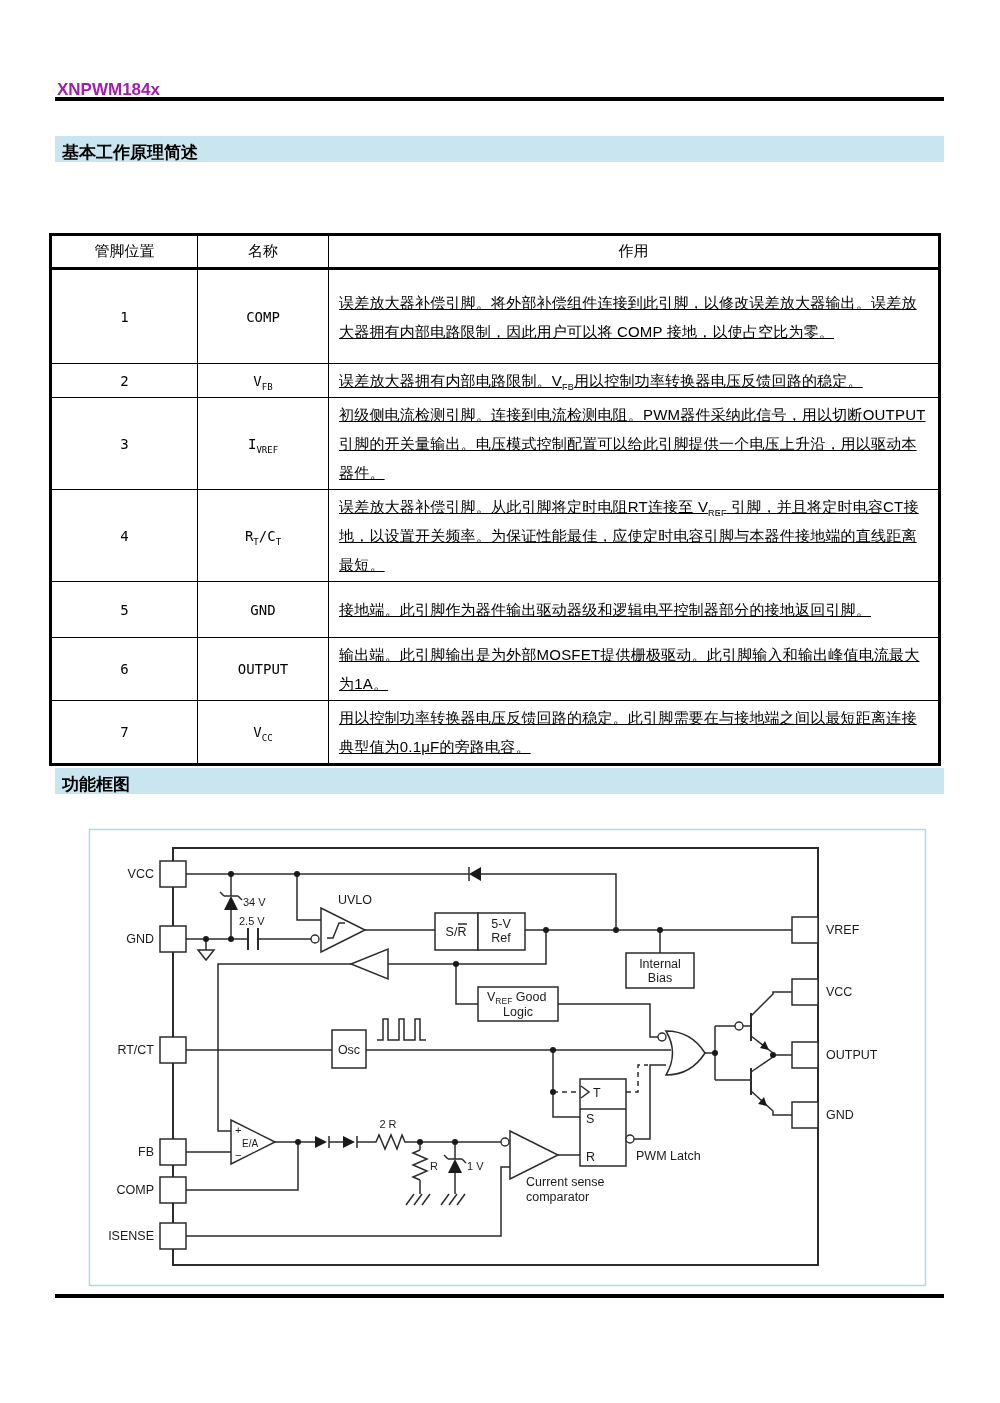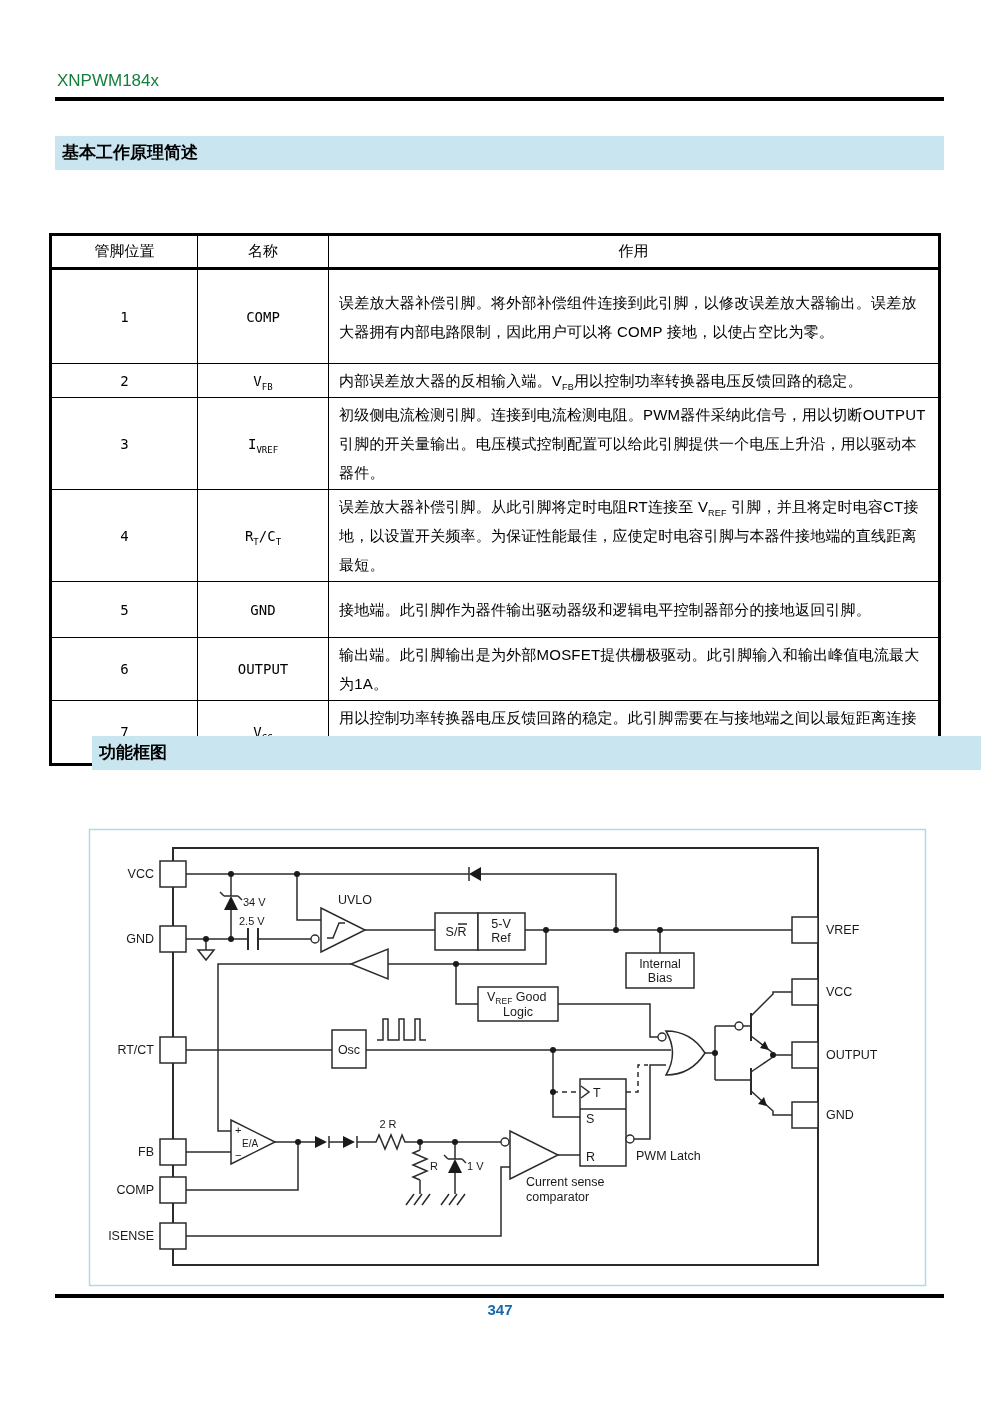--- a/index.html
+++ b/index.html
@@ -1,36 +1,36 @@
 <!DOCTYPE html>
 <html><head>
 <meta charset="utf-8">
 <style>
   html,body{margin:0;padding:0;background:#fff;}
   .page{position:relative;width:1000px;height:1403px;background:#ffffff;
         font-family:"Liberation Sans",sans-serif;color:#000;overflow:hidden;}
-  .doc-title{position:absolute;left:57px;top:71px;font-size:17px;font-weight:normal;color:#15803d;}
+  .doc-title{position:absolute;left:57px;top:80px;font-size:17px;font-weight:bold;color:#a21caf;}
   .rule{position:absolute;left:55px;width:889px;height:4px;background:#000;}
   .rule-top{top:97px;}
   .rule-bottom{top:1294px;}
-  .section-bar{position:absolute;left:55px;width:889px;height:34px;background:#c9e5ef;
+  .section-bar{position:absolute;left:55px;width:889px;height:26px;background:#c9e5ef;
                font-size:17px;font-weight:bold;line-height:34px;padding-left:7px;box-sizing:border-box;}
   .bar-overview{top:136px;}
   .bar-pins{top:189px;}
-  .bar-block{top:736px;margin-left:37px;}
+  .bar-block{top:768px;}
   table.pin-table{position:absolute;left:49px;top:233px;width:889px;border-collapse:collapse;
                   table-layout:fixed;border:3px solid #000;font-size:15px;}
   .pin-table th,.pin-table td{border:1.5px solid #000;padding:0;}
   .pin-table thead tr{height:34px;}
   .pin-table thead th{border-bottom:3px solid #000;font-weight:normal;font-size:15px;}
   .pin-table col.c1{width:147px;} .pin-table col.c2{width:131px;} .pin-table col.c3{width:611px;}
   .pin-table td.c-pos,.pin-table td.c-name{text-align:center;vertical-align:middle;
       font-family:"DejaVu Sans Mono",monospace;font-size:14px;}
   .pin-table td.c-desc{text-align:left;vertical-align:middle;padding:2px 8px 2px 10px;
-      line-height:29px;letter-spacing:0.2px;}
+      line-height:29px;letter-spacing:0.2px;text-decoration:underline;}
   .pin-table sub{font-size:9px;line-height:0;}
   .pin-table tbody tr:nth-child(1){height:95px;}
   .pin-table tbody tr:nth-child(2){height:27px;}
   .pin-table tbody tr:nth-child(3){height:89px;}
   .pin-table tbody tr:nth-child(4){height:86px;}
   .pin-table tbody tr:nth-child(5){height:56px;}
   .pin-table tbody tr:nth-child(6){height:56px;}
   .pin-table tbody tr:nth-child(7){height:50px;}
   .diagram-wrap{position:absolute;left:88px;top:828px;width:840px;height:460px;}
   .page-number{position:absolute;left:0;top:1301px;width:100%;text-align:center;
@@ -72,21 +72,21 @@
     </thead>
     <tbody>
         <tr>
           <td class="c-pos">1</td>
           <td class="c-name"><span>COMP</span></td>
           <td class="c-desc"><span>误差放大器补偿引脚。将外部补偿组件连接到此引脚，以修改误差放大器输出。误差放大器拥有内部电路限制，因此用户可以将 COMP 接地，以使占空比为零。</span></td>
         </tr>
         <tr>
           <td class="c-pos">2</td>
           <td class="c-name"><span>V</span><sub>FB</sub></td>
-          <td class="c-desc"><span>内部误差放大器的反相输入端。V</span><sub>FB</sub><span>用以控制功率转换器电压反馈回路的稳定。</span></td>
+          <td class="c-desc"><span>误差放大器拥有内部电路限制。V</span><sub>FB</sub><span>用以控制功率转换器电压反馈回路的稳定。</span></td>
         </tr>
         <tr>
           <td class="c-pos">3</td>
           <td class="c-name"><span>I</span><sub>VREF</sub></td>
           <td class="c-desc"><span>初级侧电流检测引脚。连接到电流检测电阻。PWM器件采纳此信号，用以切断OUTPUT 引脚的开关量输出。电压模式控制配置可以给此引脚提供一个电压上升沿，用以驱动本器件。</span></td>
         </tr>
         <tr>
           <td class="c-pos">4</td>
           <td class="c-name"><span>R</span><sub>T</sub><span>/C</span><sub>T</sub></td>
           <td class="c-desc"><span>误差放大器补偿引脚。从此引脚将定时电阻RT连接至 V</span><sub>REF</sub><span> 引脚，并且将定时电容CT接地，以设置开关频率。为保证性能最佳，应使定时电容引脚与本器件接地端的直线距离最短。</span></td>
@@ -344,15 +344,14 @@
       <text class="t12" x="66" y="412" text-anchor="end">ISENSE</text>
       <text class="t12" x="738" y="106">VREF</text>
       <text class="t12" x="738" y="168">VCC</text>
       <text class="t12" x="738" y="231">OUTPUT</text>
       <text class="t12" x="738" y="291">GND</text>
     </g>
   </svg>
   </div>
 
   <div class="rule rule-bottom"></div>
-  <div class="page-number">347</div>
 
 </div>
 
 </body></html>

